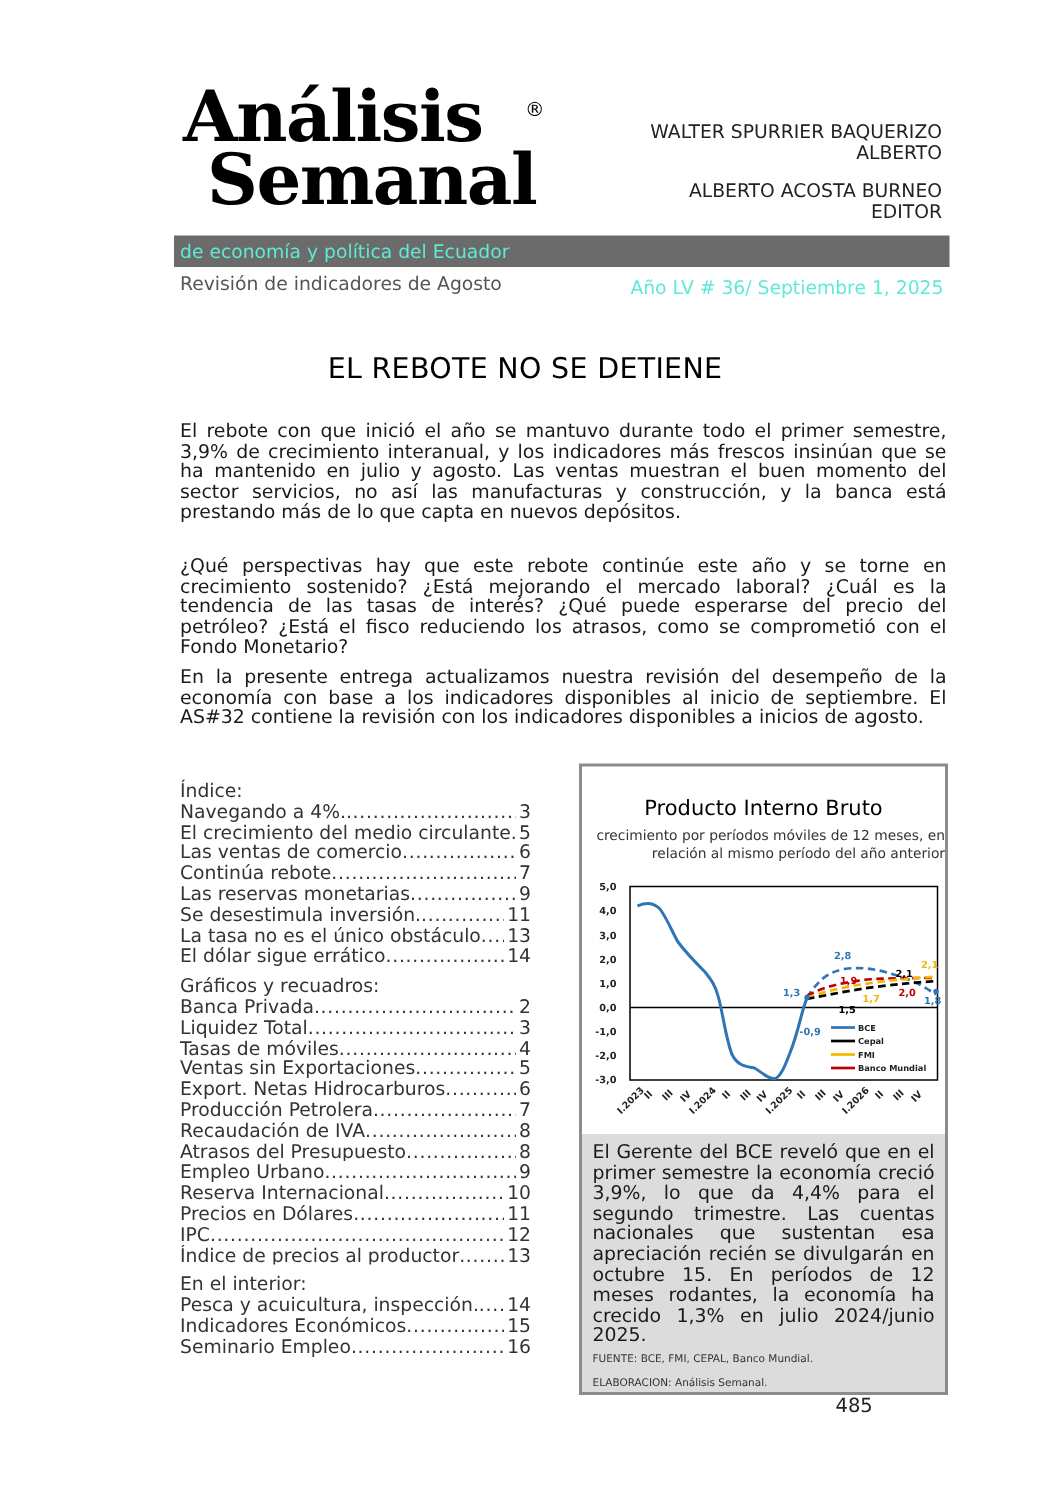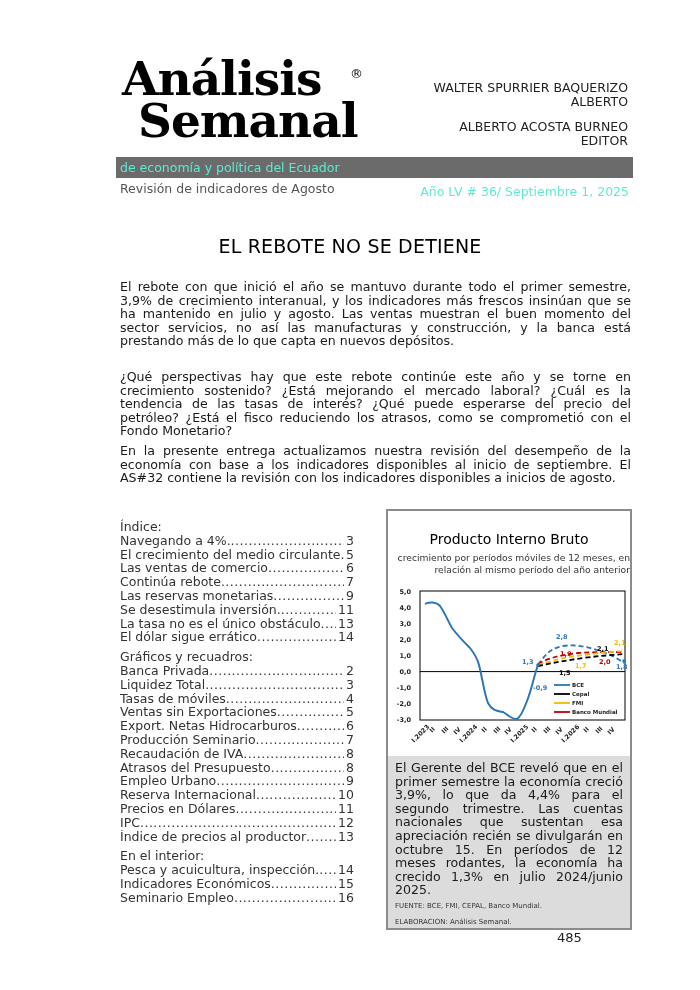--- a/index.html
+++ b/index.html
@@ -129,21 +129,21 @@
       <span class="lbl">Ventas sin Exportaciones </span>
       <span class="dots"></span>
       <span class="pg">5</span>
     </div>
   <div class="row">
       <span class="lbl">Export. Netas Hidrocarburos</span>
       <span class="dots"></span>
       <span class="pg">6</span>
     </div>
   <div class="row">
-      <span class="lbl">Producción Seminario </span>
+      <span class="lbl">Producción Petrolera </span>
       <span class="dots"></span>
       <span class="pg">7</span>
     </div>
   <div class="row">
       <span class="lbl">Recaudación de IVA </span>
       <span class="dots"></span>
       <span class="pg">8</span>
     </div>
   <div class="row">
       <span class="lbl">Atrasos del Presupuesto </span>

